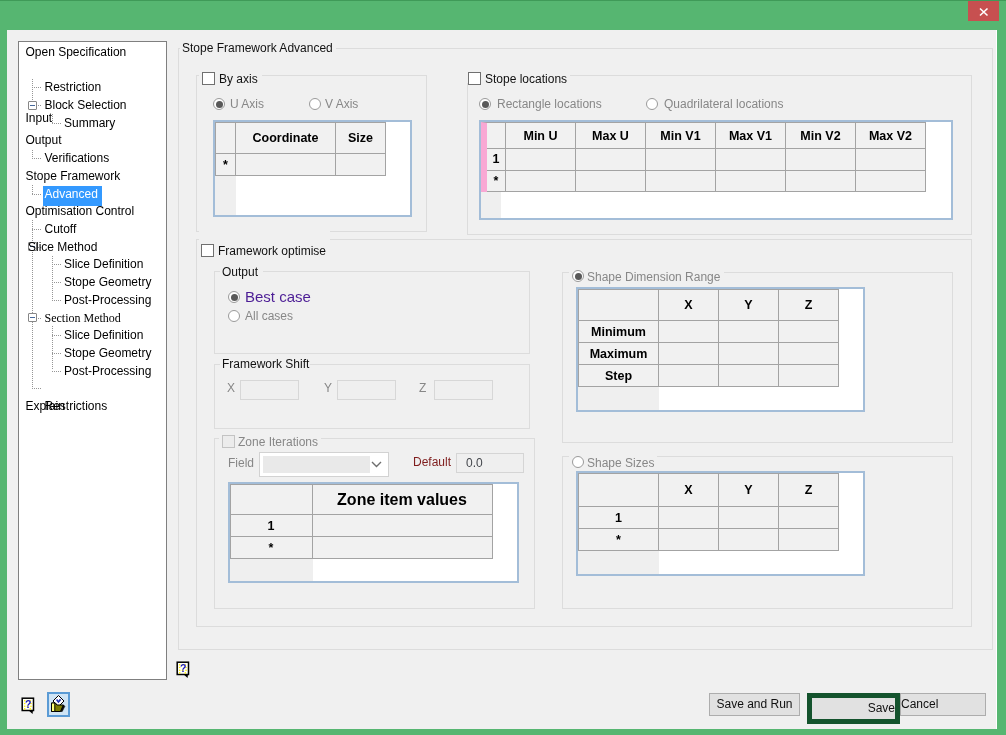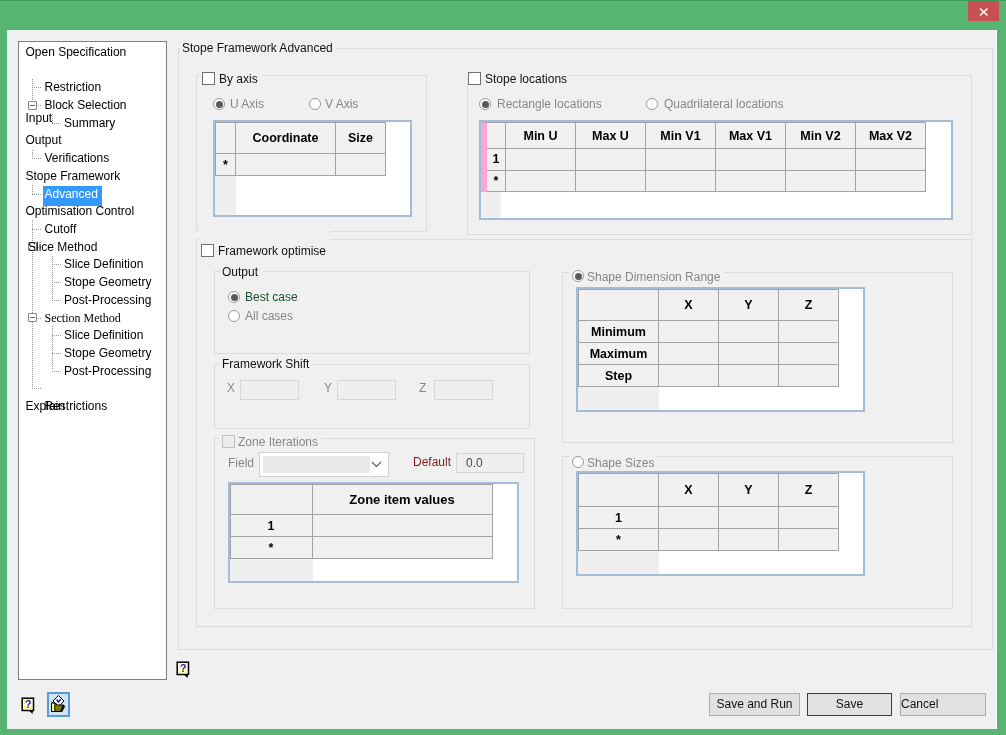--- a/index.html
+++ b/index.html
@@ -121,21 +121,21 @@
     </div>
 <div class="abs" style="left:196px;top:239px;width:774px;height:386px;border:1px solid #dcdcdc;"></div>
 <div class="abs" style="left:199px;top:231px;width:131px;height:16px;background:#f0f0f0;"></div>
 <div class="abs" style="left:201px;top:244px;width:11px;height:11px;background:#fff;border:1px solid #707070;"></div>
 <div class="abs" style="left:218px;top:243px;line-height:16px;color:#111;font-size:12px;white-space:nowrap;">Framework optimise</div>
 <div class="abs" style="left:214px;top:271px;width:314px;height:81px;border:1px solid #dcdcdc;"></div>
 <div class="abs" style="left:220px;top:263px;width:43px;height:16px;background:#f0f0f0;"></div>
 <div class="abs" style="left:222px;top:264px;line-height:16px;color:#111;font-size:12px;white-space:nowrap;">Output</div>
 <div class="abs" style="left:228px;top:291px;width:10px;height:10px;background:#fff;border:1px solid #9a9a9a;border-radius:50%;"></div>
 <div class="abs" style="left:230.5px;top:293.5px;width:7px;height:7px;background:#595959;border-radius:50%;"></div>
-<div class="abs" style="left:245px;top:289px;line-height:16px;color:#14532d;font-size:12px;white-space:nowrap;">Best case</div>
+<div class="abs" style="left:245px;top:289px;line-height:16px;color:#4c1d95;font-size:15px;white-space:nowrap;">Best case</div>
 <div class="abs" style="left:228px;top:310px;width:10px;height:10px;background:#fff;border:1px solid #9a9a9a;border-radius:50%;"></div>
 <div class="abs" style="left:245px;top:308px;line-height:16px;color:#878787;font-size:12px;white-space:nowrap;">All cases</div>
 <div class="abs" style="left:214px;top:364px;width:314px;height:63px;border:1px solid #dcdcdc;"></div>
 <div class="abs" style="left:220px;top:356px;width:90px;height:16px;background:#f0f0f0;"></div>
 <div class="abs" style="left:222px;top:356px;line-height:16px;color:#111;font-size:12px;white-space:nowrap;">Framework Shift</div>
 <div class="abs" style="left:227px;top:380px;line-height:16px;color:#878787;font-size:12px;white-space:nowrap;">X</div>
 <div class="abs" style="left:240px;top:380px;width:57px;height:18px;background:#efefef;border:1px solid #d7d7d7;"></div>
 <div class="abs" style="left:324px;top:380px;line-height:16px;color:#878787;font-size:12px;white-space:nowrap;">Y</div>
 <div class="abs" style="left:337px;top:380px;width:57px;height:18px;background:#efefef;border:1px solid #d7d7d7;"></div>
 <div class="abs" style="left:419px;top:380px;line-height:16px;color:#878787;font-size:12px;white-space:nowrap;">Z</div>
@@ -150,21 +150,21 @@
       <svg style="position:absolute;right:6px;top:8px" width="11" height="8">
         <path d="M1 1 L5.5 5.5 L10 1" stroke="#6e6e6e" stroke-width="1.4" fill="none"></path>
       </svg>
     </div>
 <div class="abs" style="left:413px;top:454px;line-height:16px;color:#7f1d1d;font-size:12px;white-space:nowrap;">Default</div>
 <div class="abs" style="left:456px;top:453px;width:57px;height:18px;background:#efefef;border:1px solid #d5d5d5;line-height:18px;padding-left:9px;color:#44474c;">0.0</div>
 <div class="abs" style="left:227.5px;top:481.5px;width:287.5px;height:97.5px;background:#fff;border:2px solid #a3bdd8;overflow:hidden;">
 <div class="abs" style="left:0;top:74px;width:83px;height:23.5px;background:#efefef;"></div>
 <div class="abs" style="left:0;top:0;width:262px;height:74px;border-left:1px solid #a3a3a3;border-top:1px solid #a3a3a3;">
 <div class="abs" style="left:0px;top:0px;width:81px;height:29px;background:#f1f1f1;border-right:1px solid #a3a3a3;border-bottom:1px solid #a3a3a3;text-align:center;line-height:30px;font-weight:bold;font-size:12.5px;color:#000;"></div>
-<div class="abs" style="left:82px;top:0px;width:179px;height:29px;background:#f1f1f1;border-right:1px solid #a3a3a3;border-bottom:1px solid #a3a3a3;text-align:center;line-height:30px;font-weight:bold;font-size:13px;color:#000;">Zone item values</div>
+<div class="abs" style="left:82px;top:0px;width:179px;height:29px;background:#f1f1f1;border-right:1px solid #a3a3a3;border-bottom:1px solid #a3a3a3;text-align:center;line-height:30px;font-weight:bold;font-size:16px;color:#000;">Zone item values</div>
 <div class="abs" style="left:0px;top:30px;width:81px;height:21px;background:#f1f1f1;border-right:1px solid #a3a3a3;border-bottom:1px solid #a3a3a3;text-align:center;line-height:22px;font-weight:bold;font-size:12.5px;color:#000;">1</div>
 <div class="abs" style="left:82px;top:30px;width:179px;height:21px;background:#f1f1f1;border-right:1px solid #a3a3a3;border-bottom:1px solid #a3a3a3;text-align:center;line-height:22px;font-weight:bold;font-size:12.5px;color:#000;"></div>
 <div class="abs" style="left:0px;top:52px;width:81px;height:21px;background:#f1f1f1;border-right:1px solid #a3a3a3;border-bottom:1px solid #a3a3a3;text-align:center;line-height:22px;font-weight:bold;font-size:12.5px;color:#000;">*</div>
 <div class="abs" style="left:82px;top:52px;width:179px;height:21px;background:#f1f1f1;border-right:1px solid #a3a3a3;border-bottom:1px solid #a3a3a3;text-align:center;line-height:22px;font-weight:bold;font-size:12.5px;color:#000;"></div>
 </div>
     </div>
 <div class="abs" style="left:562px;top:272px;width:389px;height:169px;border:1px solid #dcdcdc;"></div>
 <div class="abs" style="left:569px;top:264px;width:155px;height:16px;background:#f0f0f0;"></div>
 <div class="abs" style="left:572px;top:270px;width:10px;height:10px;background:#fff;border:1px solid #9a9a9a;border-radius:50%;"></div>
 <div class="abs" style="left:574.5px;top:272.5px;width:7px;height:7px;background:#595959;border-radius:50%;"></div>
@@ -247,14 +247,14 @@
 </svg></div>
 <div class="abs" style="left:47px;top:692px;width:19px;height:21px;background:#cfe4f5;border:2px solid #5b9bd5;">
 <svg width="19" height="21">
 <path d="M9.5 1.5 L15 7 L9.5 12.5 L4 7 Z" fill="#fff" stroke="#000" stroke-width="1"></path>
 <path d="M7.6 5.6 L9.4 8 L11.6 5.4" stroke="#2233bb" stroke-width="1.7" fill="none"></path>
 <path d="M2.5 9 L6.5 9 L8 11 L14.5 11 L11.5 17.5 L2.5 17.5 Z" fill="#7b7b00" stroke="#000" stroke-width="1"></path>
 <path d="M14.5 11 L15.8 12.3 L13.2 17.5 L11.5 17.5 Z" fill="#111" stroke="#000" stroke-width="0.6"></path>
 <path d="M2.5 9 L5.8 9 L5.8 17.5 L2.5 17.5 Z" fill="#ffff77" stroke="#000" stroke-width="1"></path>
 </svg></div>
 <div class="abs" style="left:709px;top:693px;width:89px;height:21px;background:#e1e1e1;border:1px solid #adadad;text-align:center;line-height:21px;color:#111;">Save and Run</div>
-<div class="abs" style="left:807px;top:693px;width:83px;height:21px;background:#e1e1e1;border:1px solid #14532d;text-align:center;line-height:21px;color:#111;">Save</div>
+<div class="abs" style="left:807px;top:693px;width:83px;height:21px;background:#e1e1e1;border:5px solid #14532d;text-align:right;line-height:21px;color:#111;">Save</div>
 <div class="abs" style="left:900px;top:693px;width:84px;height:21px;background:#e1e1e1;border:1px solid #adadad;line-height:21px;color:#111;">Cancel</div>
 </div>
 </body></html>

